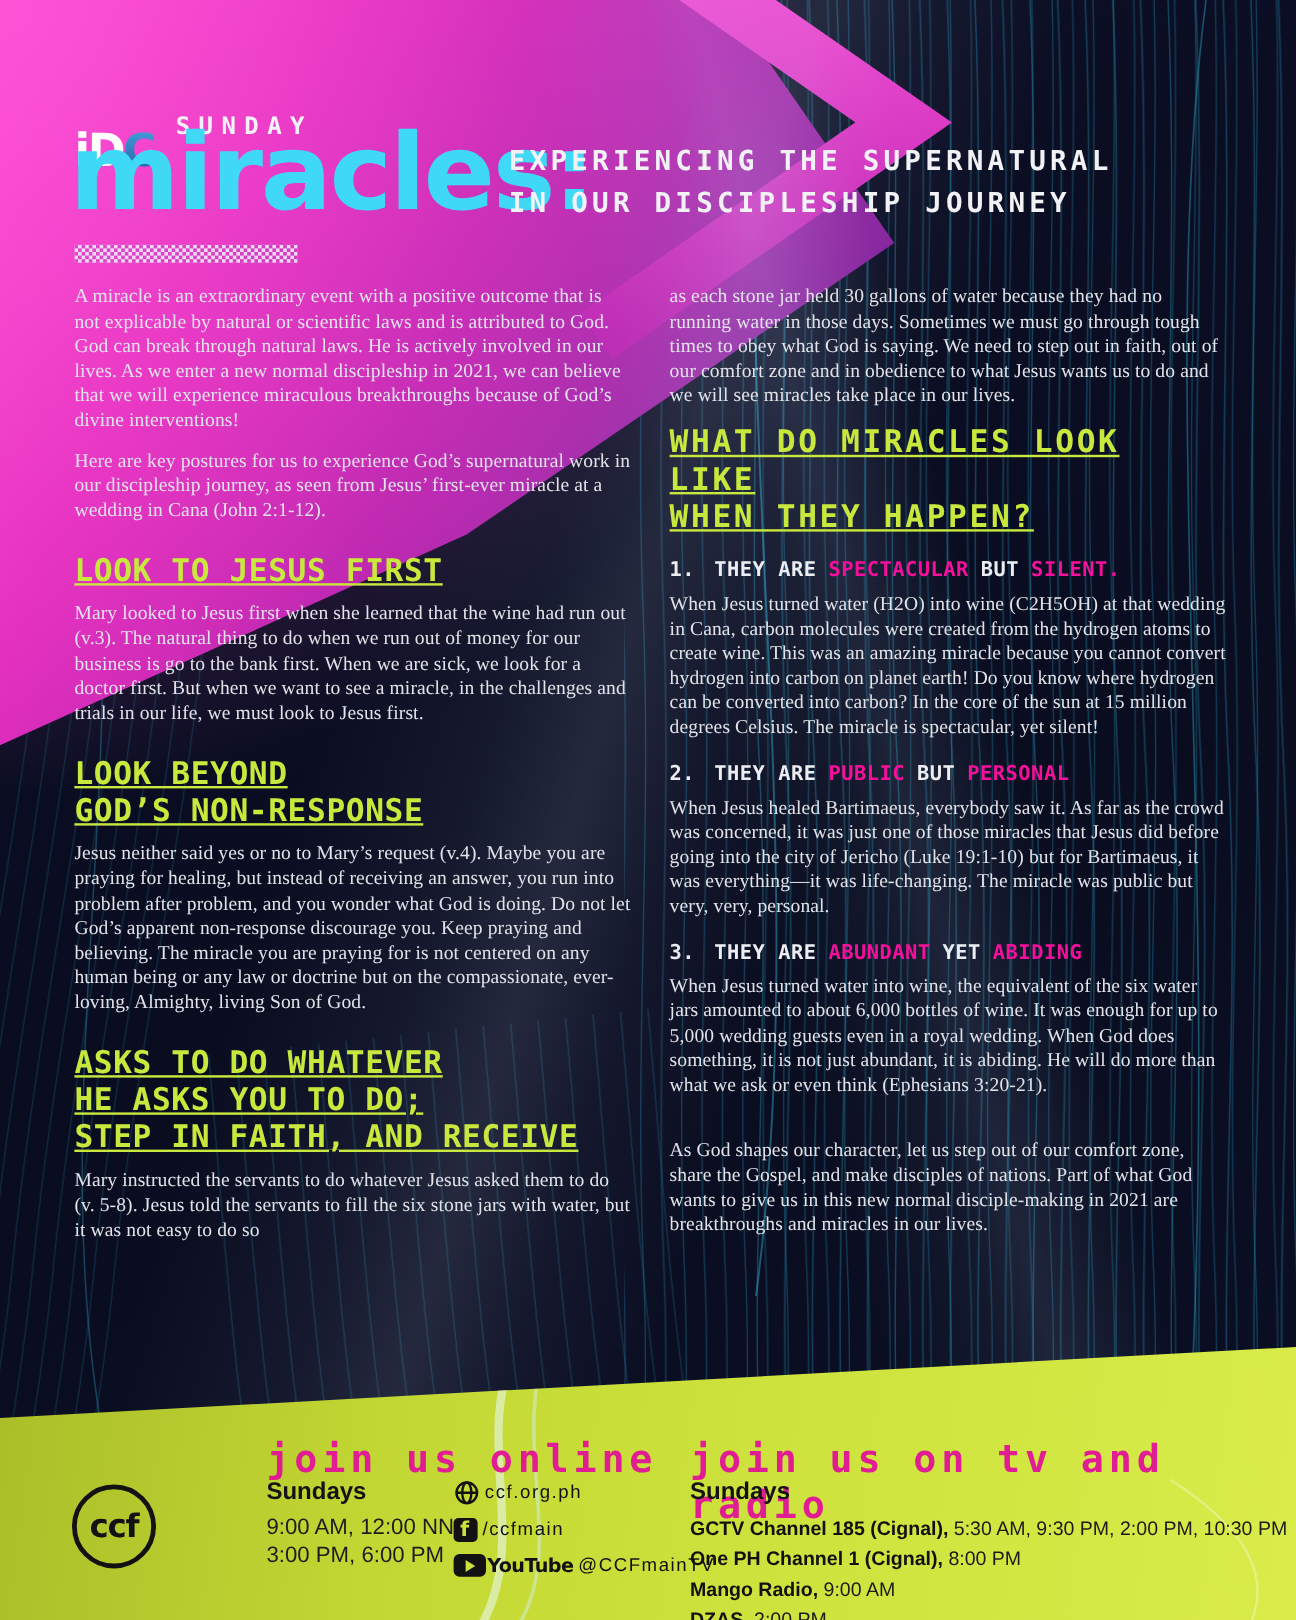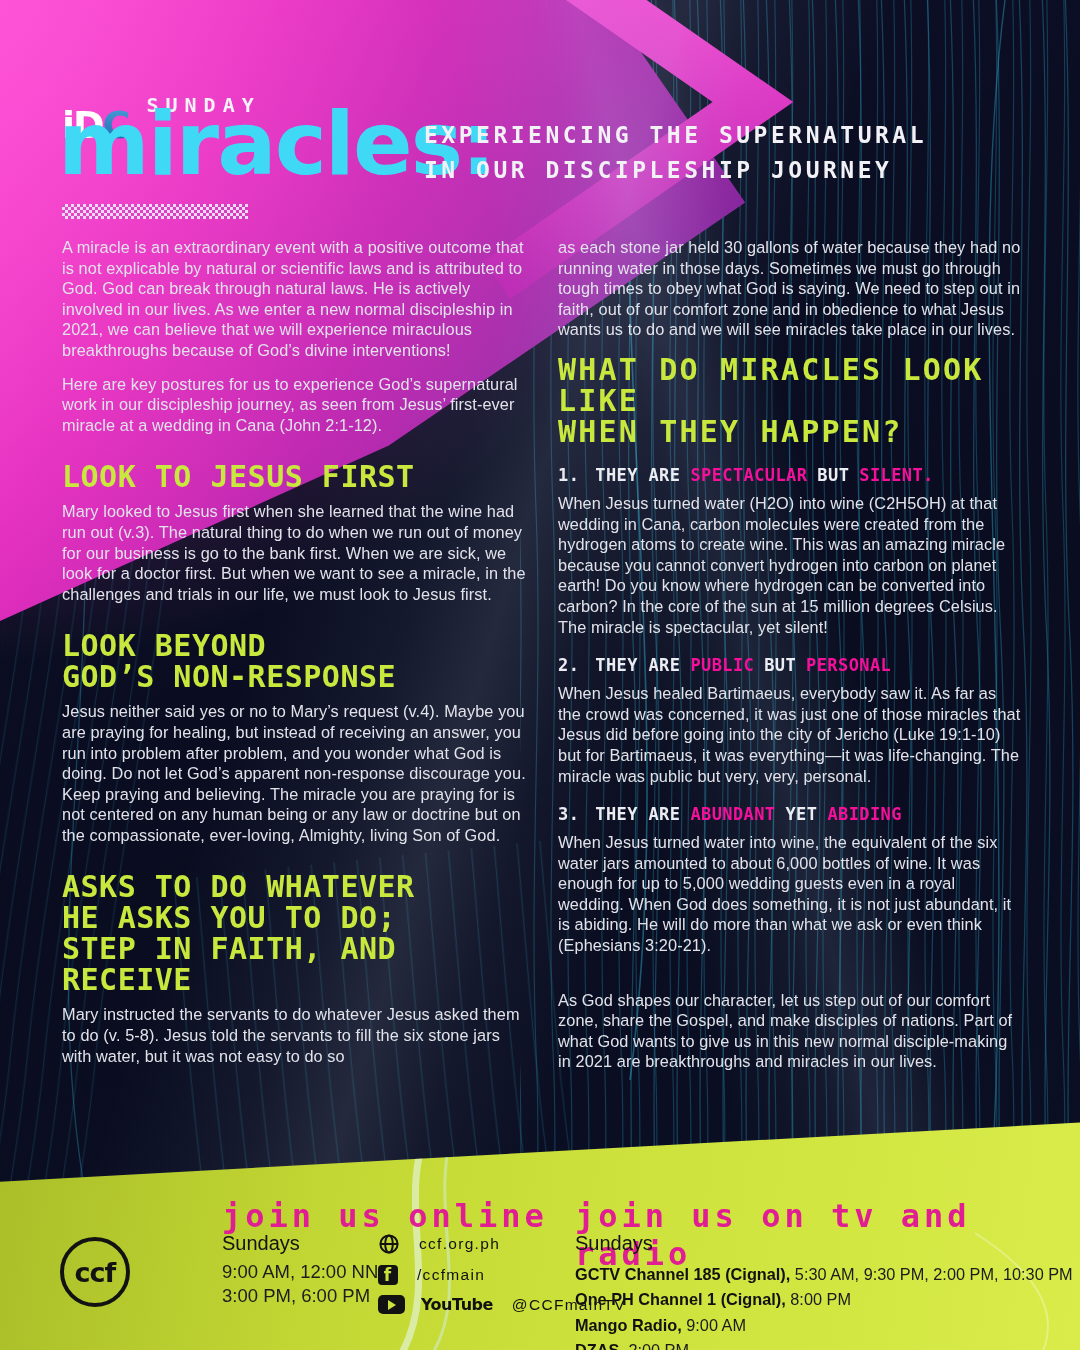--- a/index.html
+++ b/index.html
@@ -24,46 +24,46 @@
          font-family:"DejaVu Sans",sans-serif;font-weight:bold;font-size:88px;line-height:96px;
          letter-spacing:-2px;color:#3fd9f6;}
   .subtitle{position:absolute;left:424px;top:118px;z-index:5;
          font-family:"DejaVu Sans Mono",monospace;font-weight:bold;font-size:23px;line-height:35px;
          letter-spacing:3.5px;color:#f2f2f6;}
   .halftone{position:absolute;left:62px;top:204px;width:186px;height:15px;z-index:5;
          background:repeating-conic-gradient(rgba(236,226,250,.95) 0% 25%,rgba(130,70,160,.12) 0% 50%) 0 0/6px 6px;}
   
   .content{position:absolute;left:62px;top:237px;width:960px;display:flex;gap:32px;z-index:5;}
   .col{width:464px;font-size:16.3px;line-height:20.6px;color:#e2e3ea;letter-spacing:.1px;}
-  .col p{margin:0 0 13px 0;}
-  .h-lime{font-family:"DejaVu Sans Mono",monospace;font-weight:bold;font-size:30px;line-height:31px;
-          color:#c9e83d;letter-spacing:.5px;margin:26px 0 9px 0;}
+  .col p{margin:0 0 13px 0;font-family:Liberation Serif, serif;}
+  .h-lime{font-family:"DejaVu Sans Mono",monospace;font-weight:bold;font-size:26px;line-height:31px;
+          color:#c9e83d;letter-spacing:.5px;margin:26px 0 9px 0;text-decoration:underline;}
   .h-lime.wide{letter-spacing:2.2px;margin:14px 0 10px 0;}
   .pt-head{font-family:"DejaVu Sans Mono",monospace;font-weight:bold;font-size:17px;line-height:22px;
           letter-spacing:.4px;margin:17px 0 7px 0;white-space:nowrap;}
   .pt-head span{margin-right:10px;}
   .pt-head .num{margin-right:16px;}
   .pt-head .w{color:#ecedf2;}
   .pt-head .pk{color:#f5109b;}
   .closing{margin-top:34px !important;}
   
   .footer{position:absolute;left:0;top:1113px;width:1080px;height:237px;z-index:6;
           clip-path:polygon(0 29%,100% 4%,100% 100%,0 100%);
           background:linear-gradient(98deg,#aabe29 0%,#c2d733 30%,#cde23c 58%,#d9ec4a 100%);
           color:#161616;}
   .ccf-badge{position:absolute;left:60px;top:124px;width:62px;height:62px;border:4px solid #121212;border-radius:50%;
           display:flex;align-items:center;justify-content:center;
           font-family:"DejaVu Sans",sans-serif;font-weight:bold;font-size:27px;letter-spacing:-1px;color:#121212;}
   .f-head{font-family:"DejaVu Sans Mono",monospace;font-weight:bold;font-size:32px;letter-spacing:4px;color:#e01d93;}
   .f-online-head{position:absolute;left:222px;top:84px;}
   .f-tv-head{position:absolute;left:575px;top:84px;}
-  .f-day{font-weight:normal;font-size:20px;color:#131313;margin-bottom:5px;}
+  .f-day{font-weight:bold;font-size:20px;color:#131313;margin-bottom:5px;}
   .f-times{position:absolute;left:222px;top:118px;font-size:18.5px;line-height:24px;color:#1d1d1d;}
   .f-links{position:absolute;left:378px;top:120px;display:flex;flex-direction:column;gap:10px;}
-  .f-link{display:flex;align-items:center;gap:19px;font-size:15.5px;letter-spacing:1.3px;color:#111;}
+  .f-link{display:flex;align-items:center;gap:4px;font-size:15.5px;letter-spacing:1.3px;color:#111;}
   .fb-ic{width:20px;height:20px;background:#121212;border-radius:4px;display:flex;align-items:flex-end;justify-content:center;
          font-family:"DejaVu Sans",sans-serif;font-weight:bold;font-size:17px;line-height:19px;color:#cbe23a;}
   .yt-ic{width:27px;height:19px;background:#121212;border-radius:5px;display:flex;align-items:center;justify-content:center;}
   .yt-ic .tri{width:0;height:0;border-left:8px solid #cde23c;border-top:5px solid transparent;border-bottom:5px solid transparent;}
   .yt-word{font-family:"DejaVu Sans",sans-serif;font-weight:bold;font-size:16px;letter-spacing:-.5px;margin-left:-3px;}
   .f-tv-body{position:absolute;left:575px;top:118px;font-size:16.3px;line-height:25.5px;color:#1b1b1b;}
   .f-tv-body .b{font-weight:bold;color:#111;}
   .f-row{white-space:nowrap;}
 </style>
 </head>

